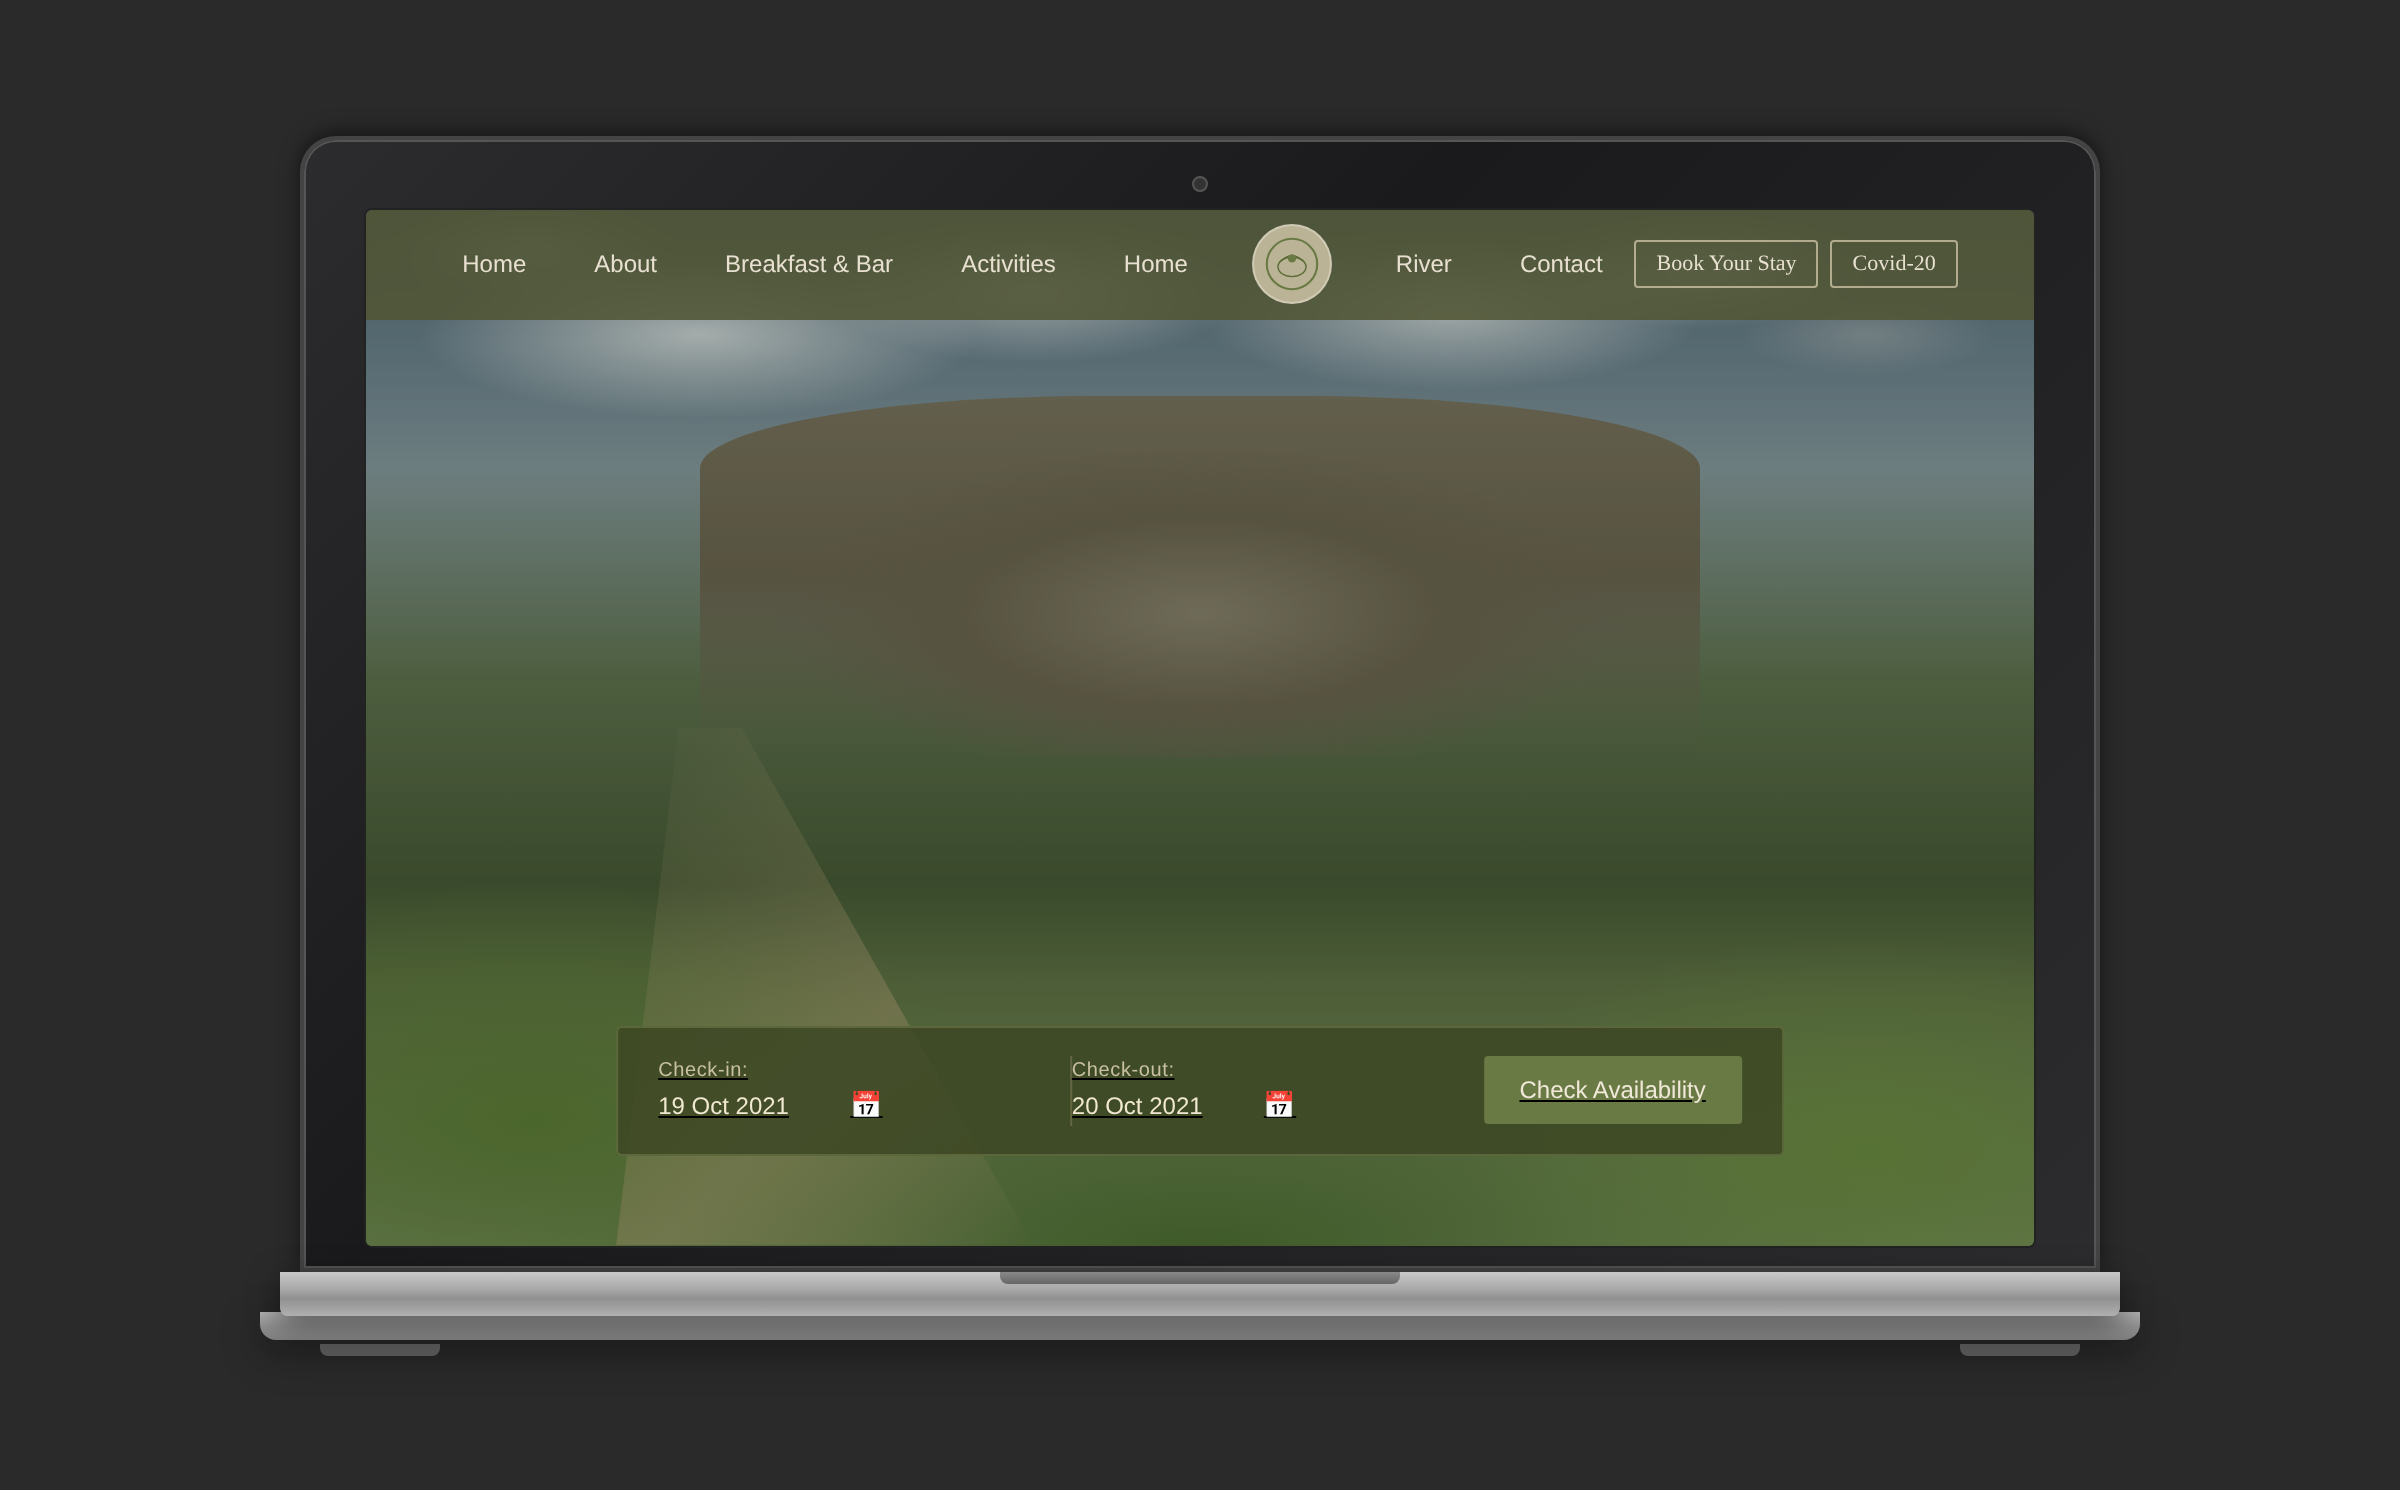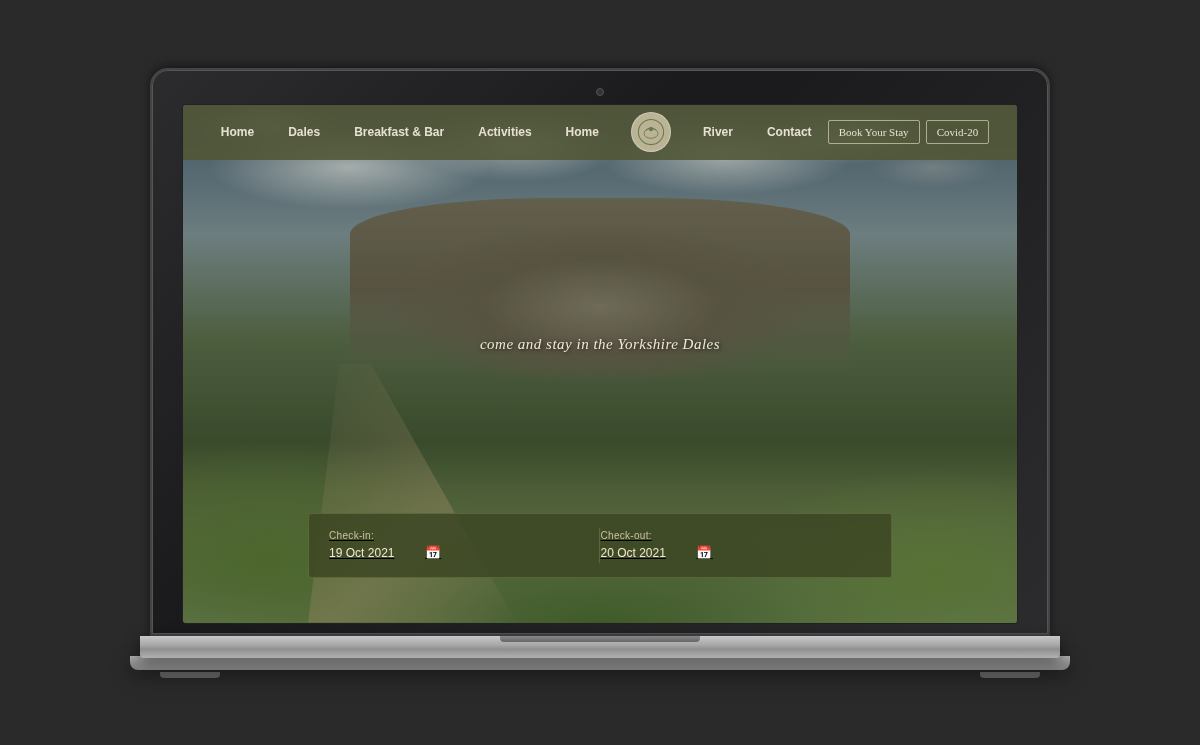--- a/index.html
+++ b/index.html
@@ -144,21 +144,20 @@
       justify-content: center;
       gap: 0;
       z-index: 10;
       backdrop-filter: blur(4px);
     }
 
     .nav-links {
       display: flex;
       align-items: center;
       gap: 14px;
-      font-weight: bold;
     }
 
     .nav-link {
       color: #e8e0d0;
       font-family: Arial, sans-serif;
       font-size: 12px;
       text-decoration: none;
       padding: 6px 10px;
       cursor: pointer;
       white-space: nowrap;
@@ -350,21 +349,21 @@
       <div class="hero-bg"></div>
       <div class="cloud-layer"></div>
       <div class="cliff-layer"></div>
       <div class="hills-layer"></div>
       <div class="path-layer"></div>
       <div class="hero-overlay"></div>
 
       <nav class="navbar">
         <div class="nav-links">
           <a class="nav-link">Home</a>
-          <a class="nav-link">Dales</a>
+          <a class="nav-link">About</a>
           <a class="nav-link">Breakfast &amp; Bar</a>
           <a class="nav-link">Activities</a>
           <a class="nav-link">Home</a>
 
           <div class="nav-logo">
             <svg viewBox="0 0 40 40" xmlns="http://www.w3.org/2000/svg">
               <circle cx="20" cy="20" r="18" fill="none" stroke="#6a7a45" stroke-width="1.5"></circle>
               <ellipse cx="20" cy="22" rx="10" ry="7" fill="none" stroke="#5a6a35" stroke-width="1"></ellipse>
               <path d="M12 18 Q20 10 28 18" fill="none" stroke="#5a6a35" stroke-width="1"></path>
               <circle cx="20" cy="16" r="3" fill="#6a7a45"></circle>
@@ -373,21 +372,20 @@
 
           <a class="nav-link">River</a>
           <a class="nav-link">Contact</a>
         </div>
 
         <button class="nav-btn">Book Your Stay</button>
         <button class="nav-btn">Covid-20</button>
       </nav>
 
       <div class="hero-content">
-        <p class="hero-subtitle">come and stay in the Yorkshire Dales</p>
       </div>
 
       <div class="booking-bar">
         <div class="booking-field">
           <span class="booking-label">Check-in:</span>
           <div class="booking-input-row">
             <input type="text" class="booking-input" value="19 Oct 2021" style="">
             <span class="calendar-icon">📅</span>
           </div>
         </div>
@@ -395,20 +393,21 @@
         <div class="booking-divider"></div>
 
         <div class="booking-field">
           <span class="booking-label">Check-out:</span>
           <div class="booking-input-row">
             <input type="text" class="booking-input" value="20 Oct 2021" style="">
             <span class="calendar-icon">📅</span>
           </div>
         </div>
 
+        <button class="check-availability-btn">Check Availability</button>
       </div>
 
     </div>
   </div>
 
   <div class="laptop-base">
     <div class="laptop-hinge"></div>
   </div>
   <div class="laptop-base-bottom"></div>
   <div class="laptop-feet">

